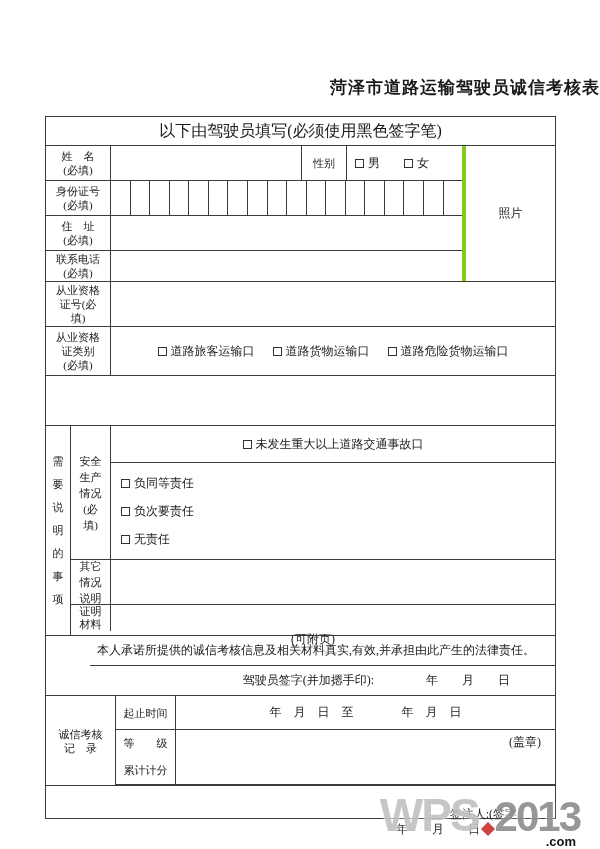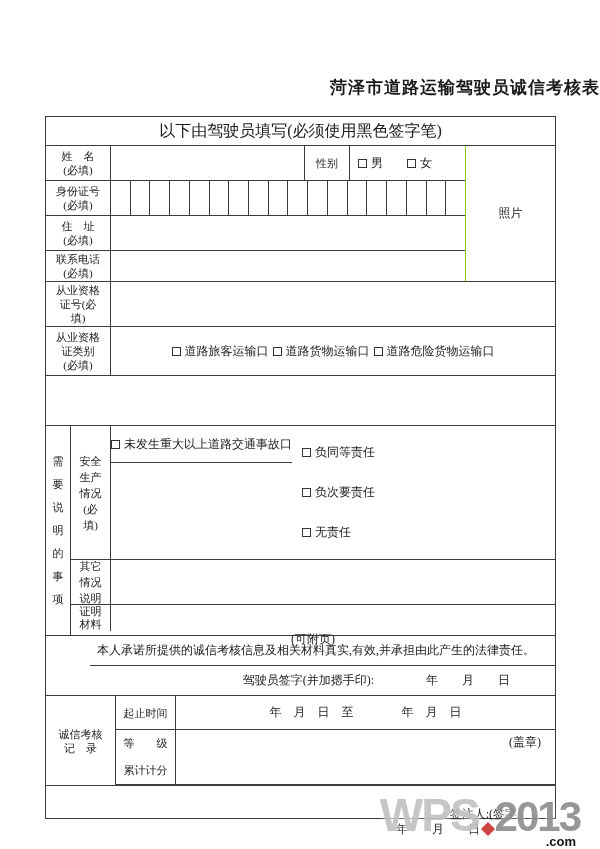--- a/index.html
+++ b/index.html
@@ -46,43 +46,43 @@
   .rF { height: 210px; }
   .rG { height: 30px; margin-left: 44px; }
   .rH { height: 30px; }
   .rI { height: 22px; }
   .rJ { height: 90px; }
   .rK { height: 32px; }
 
   .hdr { flex: 1; display: flex; align-items: center; justify-content: center; font-size: 16px; }
 
   
-  .bleft { width: 420px; display: flex; flex-direction: column; border-right: 1px solid #84cc16; }
+  .bleft { width: 420px; display: flex; flex-direction: column; border-right: 4px solid #84cc16; }
   .brow { display: flex; border-bottom: 1px solid #3c3c3c; }
   .brow.nb { border-bottom: none; }
   .b1 { height: 35px; }
   .b2 { height: 35px; }
   .b3 { height: 35px; }
   .b4 { height: 30px; flex: 1; }
   .w65 { width: 65px; }
   .w45 { width: 45px; }
   .gcell { width: 115px; display: flex; align-items: center; padding-left: 8px; gap: 24px; }
   .idc { flex: 1; border-right: 1px solid #3c3c3c; }
   .idc:last-child { border-right: none; }
   .photo { flex: 1; display: flex; align-items: center; justify-content: center; font-size: 12px; }
 
   
-  .dopts { flex: 1; display: flex; align-items: center; justify-content: center; gap: 4px; }
+  .dopts { flex: 1; display: flex; align-items: center; justify-content: center; gap: 18px; }
 
   
   .fvert { width: 25px; font-size: 11px; line-height: 23px; }
   .fright { flex: 1; display: flex; flex-direction: column; }
   .f1 { display: flex; height: 135px; border-bottom: 1px solid #3c3c3c; }
   .fsafety { width: 40px; font-size: 11px; line-height: 16px; }
-  .f1right { flex: 1; display: flex; flex-direction: row; justify-content: center; }
+  .f1right { flex: 1; display: flex; flex-direction: column; justify-content: center; }
   .f1a { height: 37px; border-bottom: 1px solid #3c3c3c; display: flex; align-items: center; justify-content: center; }
   .f1b { flex: 1; display: flex; }
   .facc { flex: 1; display: flex; align-items: center; justify-content: center; border-right: 1px solid #3c3c3c; }
   .fresp { width: 125px; display: flex; flex-direction: column; justify-content: space-around; padding: 6px 0 6px 10px; }
   .f2 { display: flex; height: 45px; border-bottom: 1px solid #3c3c3c; }
   .f3 { display: flex; height: 30px; flex-direction: column; }
   .f3 .lbl { line-height: 13px; }
 
   
   .promise { flex: 1; display: flex; align-items: center; padding-left: 7px; font-size: 12px; }

